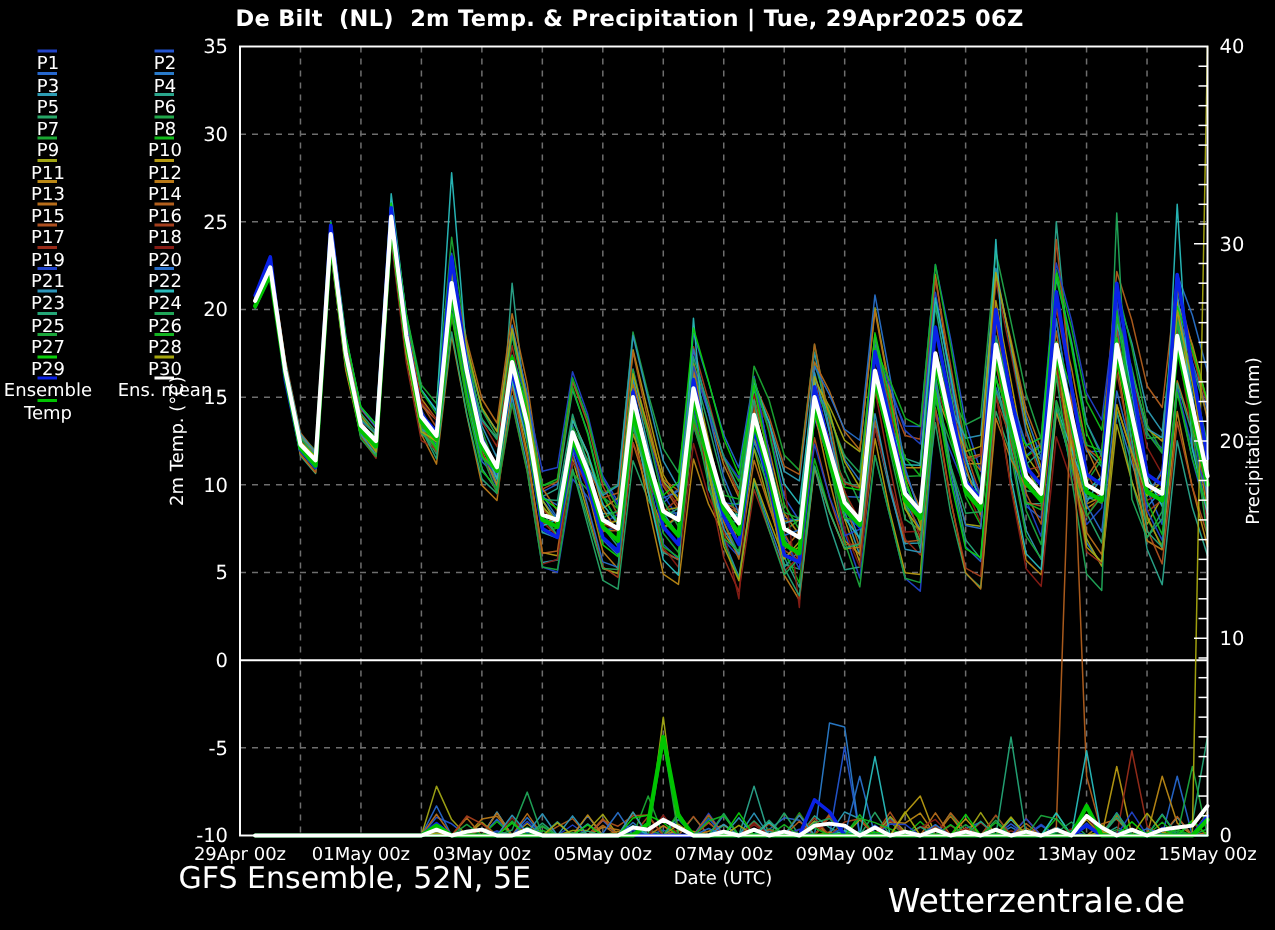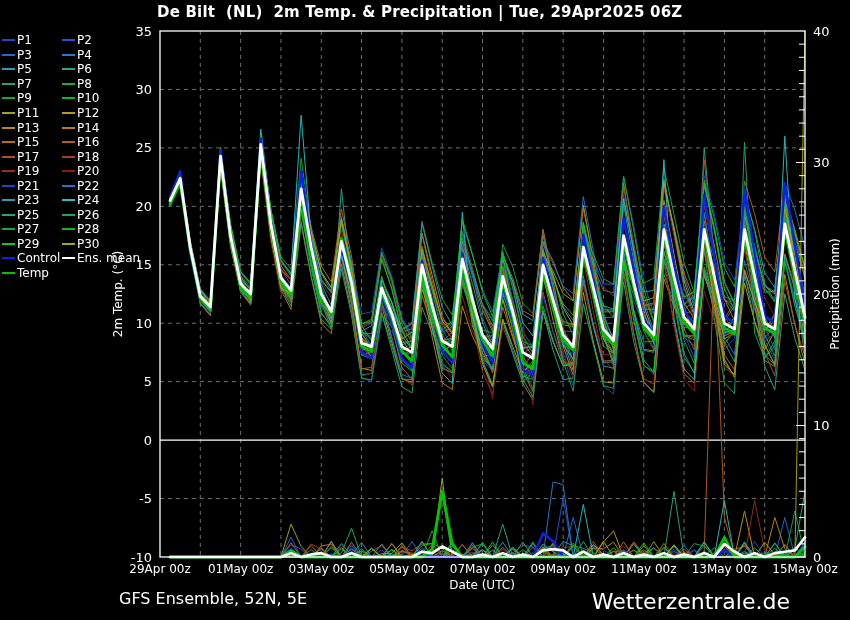--- a/index.html
+++ b/index.html
@@ -9,23 +9,23 @@
   }
   .title{
     position:absolute;left:157px;top:3px;font-size:15px;font-weight:bold;
     white-space:pre;letter-spacing:0.2px;
   }
   .legend{
     position:absolute;left:2px;top:33px;width:156px;
     display:grid;grid-template-columns:60px 96px;grid-auto-rows:14.55px;
     font-size:12px;line-height:14px;
   }
-  .legend-item{display:flex;align-items:center;white-space:nowrap;}
+  .legend-item{display:flex;align-items:center;white-space:nowrap;flex-direction:column;}
   .legend-swatch{display:inline-block;width:13px;height:2px;margin-right:2px;flex:none;}
-  .footer-left{position:absolute;left:119px;top:589px;font-size:16px;}
+  .footer-left{position:absolute;left:119px;top:573px;font-size:20px;}
   .footer-right{position:absolute;right:60px;top:589px;font-size:22px;}
   svg text{fill:#fff;}
 </style>
 </head>
 <body>
 
 <div class="screen">
   <div class="title">De Bilt  (NL)  2m Temp. &amp; Precipitation | Tue, 29Apr2025 06Z</div>
   <div class="legend" id="legend">
       <div class="legend-item">
@@ -143,21 +143,21 @@
       <div class="legend-item">
         <span class="legend-swatch" style="background: rgb(11, 208, 11);"></span>
         <span>P29</span>
       </div>
       <div class="legend-item">
         <span class="legend-swatch" style="background: rgb(166, 166, 14);"></span>
         <span>P30</span>
       </div>
       <div class="legend-item">
         <span class="legend-swatch" style="background: rgb(10, 34, 230);"></span>
-        <span>Control</span>
+        <span>Ensemble</span>
       </div>
       <div class="legend-item">
         <span class="legend-swatch" style="background: rgb(255, 255, 255);"></span>
         <span>Ens. mean</span>
       </div>
       <div class="legend-item">
         <span class="legend-swatch" style="background: rgb(0, 196, 0);"></span>
         <span>Temp</span>
       </div>
     </div>

